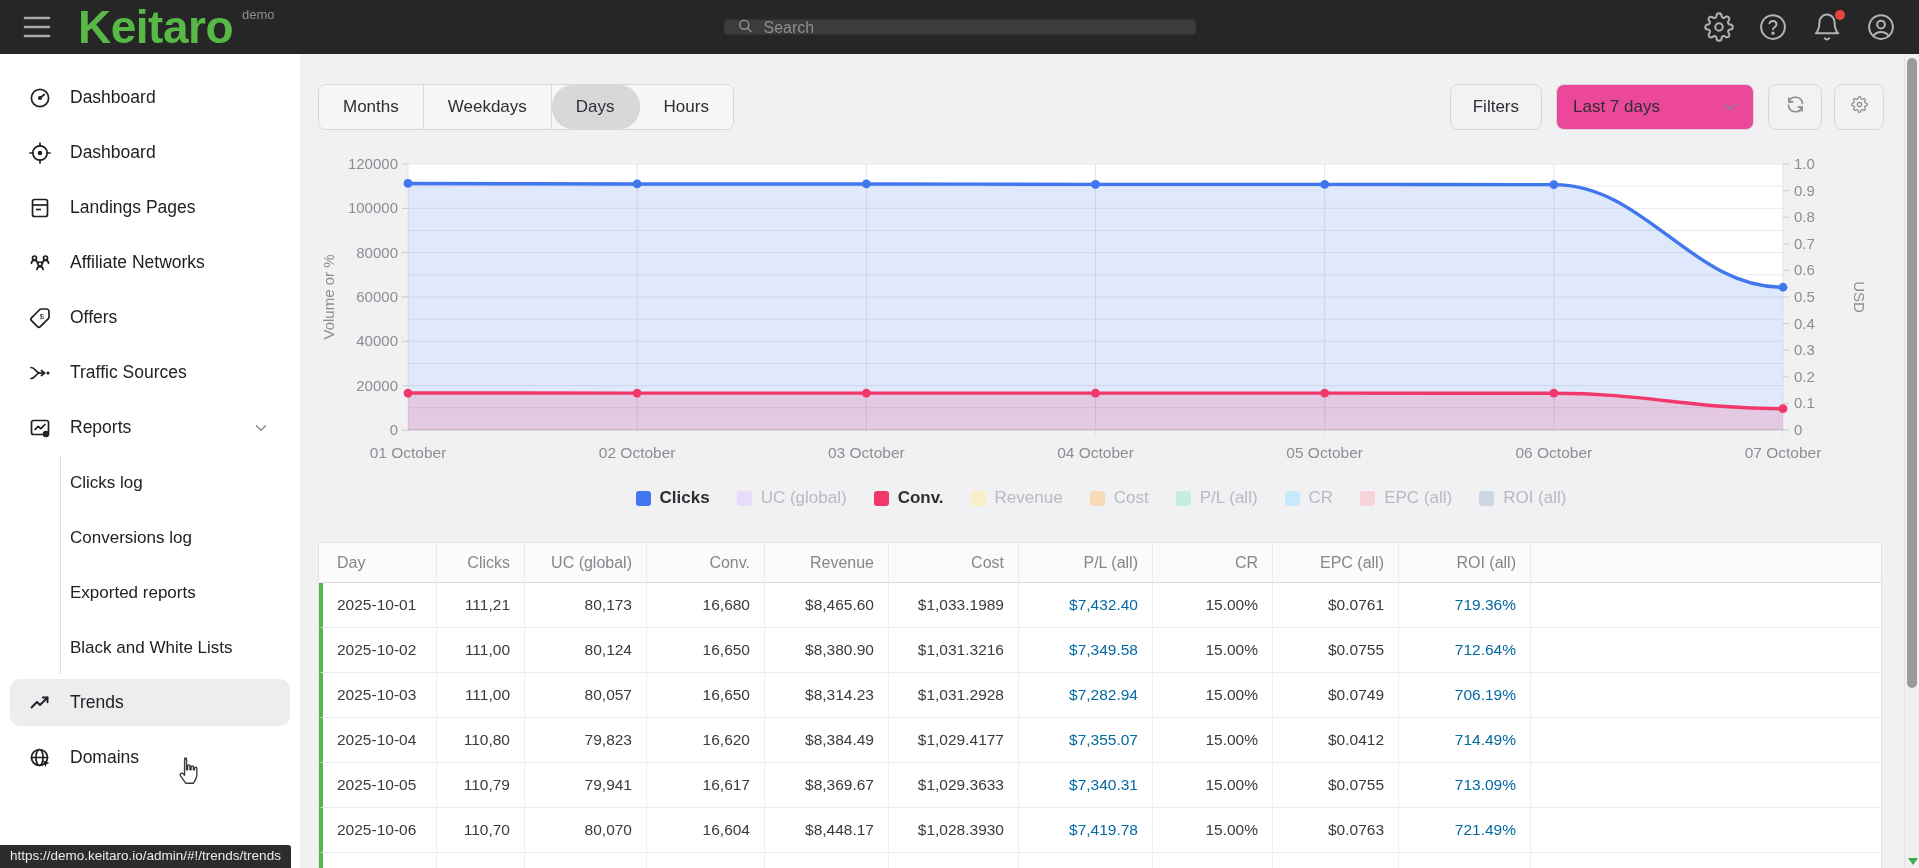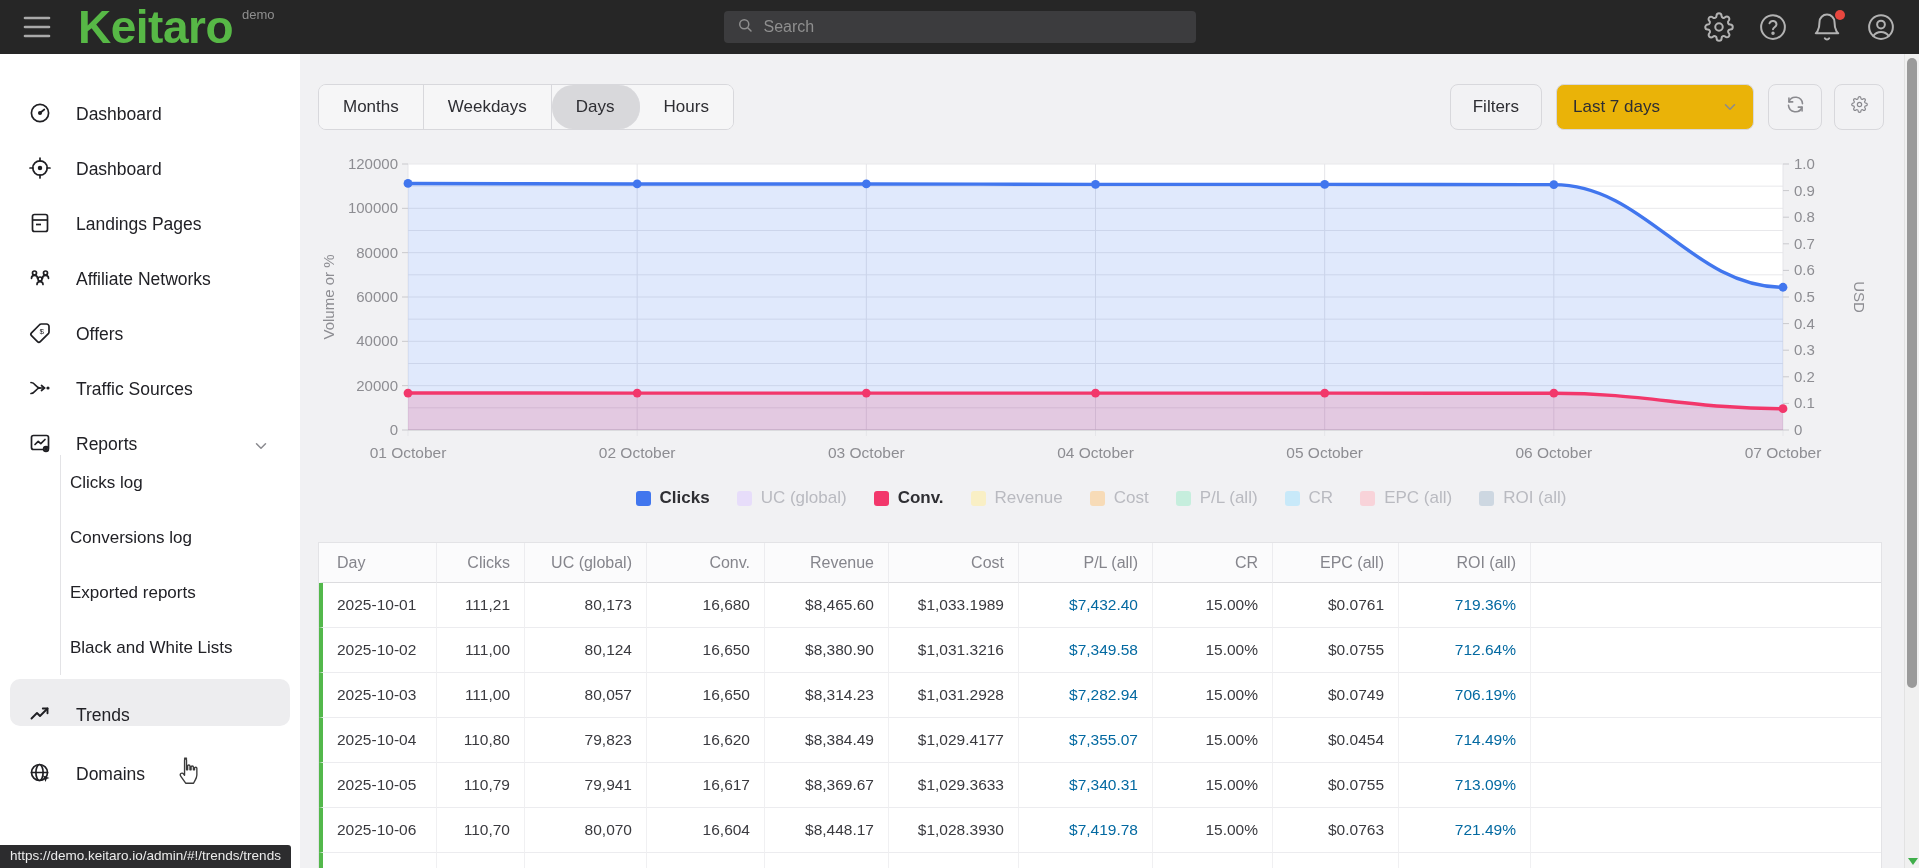--- a/index.html
+++ b/index.html
@@ -7,34 +7,34 @@
   body { font-family:"Liberation Sans", sans-serif; background:#f1f1f3; position:relative; }
 
   
   .topbar { position:absolute; top:0; left:0; right:0; height:54px; background:#262626;
             display:flex; align-items:center; padding:0 22px; z-index:10; }
   .hamburger { width:32px; height:28px; cursor:pointer; display:flex; align-items:center; }
   .logo-wrap { display:flex; align-items:flex-start; margin-left:24px; }
   .logo { font-size:46px; font-weight:700; color:#57b846; letter-spacing:-0.5px; line-height:1; }
   .logo-badge { font-size:13px; color:#8f8f8f; margin-left:9px; margin-top:3px; }
   .search { position:absolute; left:50%; top:50%; transform:translate(-50%,-50%);
-            width:472px; height:32px; background:#3c3c3e; border-radius:4px;
+            width:472px; height:15px; background:#3c3c3e; border-radius:4px;
             display:flex; align-items:center; padding:0 12px; gap:10px; }
   .search input { flex:1; background:transparent; border:none; outline:none;
                   color:#cfcfcf; font-size:16px; font-family:"Liberation Sans",sans-serif; }
   .search input::placeholder { color:#8f8f8f; }
   .top-icons { margin-left:auto; display:flex; align-items:center; gap:23px; }
   .top-icon { width:31px; height:31px; position:relative; cursor:pointer; color:#b2b2b2; }
   .badge-dot { position:absolute; top:-2px; right:-2px; width:10px; height:10px;
                border-radius:50%; background:#e8473f; }
 
   
   .sidebar { position:absolute; top:54px; left:0; bottom:0; width:300px; background:#fff; z-index:5; }
   .nav { padding-top:16px; }
-  .nav-item { display:flex; align-items:flex-end; height:55px; padding-left:28px; gap:24px;
+  .nav-item { display:flex; align-items:center; height:55px; padding-left:28px; gap:18px;
               font-size:17.5px; color:#212126; cursor:pointer; }
   .nav-item .ni { width:24px; height:24px; color:#1f1f23; flex:none; }
   .nav-item .spacer { flex:1; }
   .nav-item .chev { width:18px; height:18px; color:#8a8a8f; margin-right:30px; }
   .subnav { margin-left:60px; border-left:1px solid #e3e3e6; }
   .subnav-item { height:55px; display:flex; align-items:center; padding-left:9px;
                  font-size:17px; color:#212126; cursor:pointer; }
   .nav-item.active-item { margin:0 10px; padding-left:18px; height:47px; margin-top:4px; margin-bottom:4px;
                           background:#ededef; border-radius:10px; }
   .cursor-hand { position:absolute; left:174px; top:756px; z-index:40; pointer-events:none; }
@@ -45,21 +45,21 @@
   .tabgroup { display:flex; height:46px; border:1px solid #d8d8dc; border-radius:8px;
               overflow:hidden; background:#f6f6f7; }
   .tab { padding:0 24px; display:flex; align-items:center; font-size:17px; color:#2e2e33;
          border-right:1px solid #d8d8dc; cursor:pointer; background:#f6f6f7; }
   .tab:last-child { border-right:none; }
   .tab.active { background:#d8d8db;border-radius:21px; }
   .tb-spacer { flex:1; }
   .btn { height:46px; border:1px solid #d8d8dc; border-radius:8px; background:#f2f2f4;
          display:flex; align-items:center; justify-content:center; font-size:17px; color:#2e2e33; cursor:pointer; }
   .btn-filters { padding:0 22px; margin-right:14px; }
-  .select { width:198px; background:#eab308; padding:0 14px 0 16px; justify-content:space-between;
+  .select { width:198px; background:#ec4899; padding:0 14px 0 16px; justify-content:space-between;
             margin-right:14px; }
   .select .chev { width:18px; height:18px; color:#8a8a8f; }
   .btn-icon { width:54px; margin-right:12px; color:#8a8a8f; }
   .btn-icon:last-child { width:50px; margin-right:0; }
 
   
   .chart-wrap { margin-top:20px; }
   .axis-title { fill:#8d8d92; font-size:15px; font-family:"Liberation Sans",sans-serif; }
 
   
@@ -509,21 +509,21 @@
 
           <tr>
             <td class="c-day">2025-10-04</td>
             <td>110,80</td>
             <td>79,823</td>
             <td>16,620</td>
             <td>$8,384.49</td>
             <td>$1,029.4177</td>
             <td class="pos">$7,355.07</td>
             <td>15.00%</td>
-            <td>$0.0454</td>
+            <td>$0.0412</td>
             <td class="pos">714.49%</td>
             <td class="c-fill"></td>
           </tr>
 
           <tr>
             <td class="c-day">2025-10-05</td>
             <td>110,79</td>
             <td>79,941</td>
             <td>16,617</td>
             <td>$8,369.67</td>

